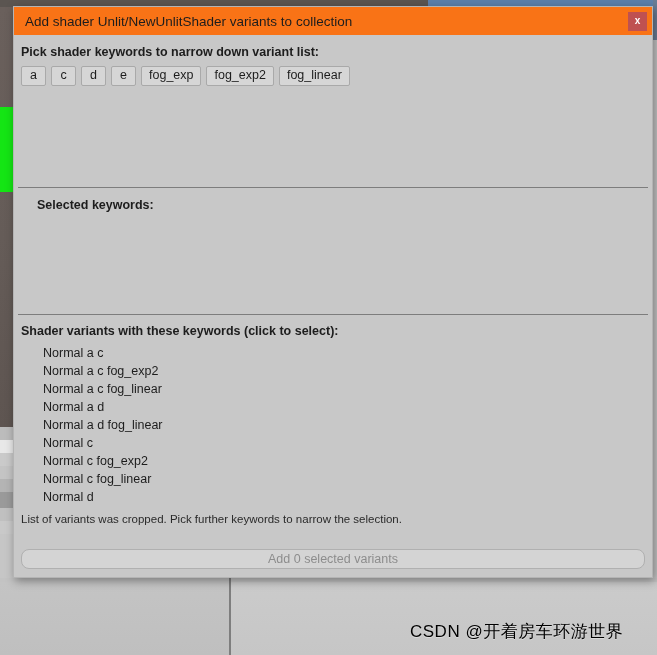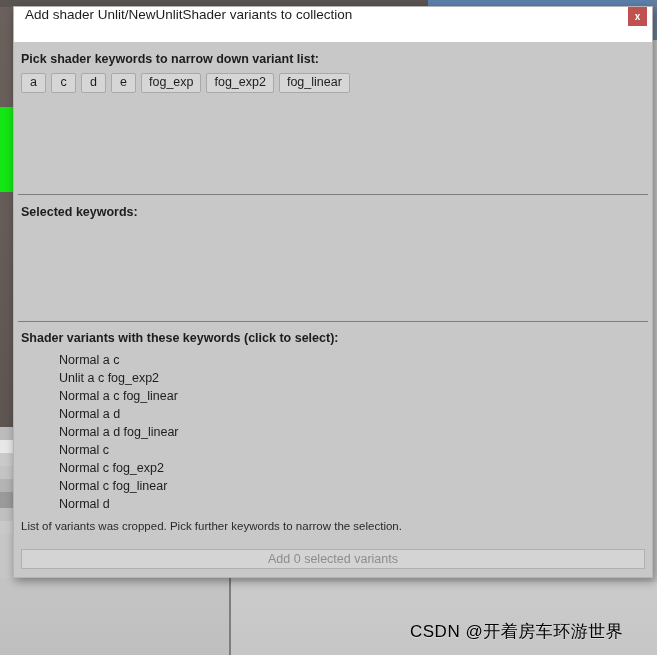--- a/index.html
+++ b/index.html
@@ -111,25 +111,25 @@
     background: #c8c8c8;
     box-shadow: 2px 3px 9px rgba(0,0,0,0.38);
     display: flex;
     flex-direction: column;
     border: 1px solid #b4b4b4;
     box-sizing: border-box;
   }
 
   .titlebar {
     height: 28px;
-    background: #ffffff;
-    display: flex;
-    align-items: flex-start;
+    background: #f97316;
+    display: flex;
+    align-items: center;
     justify-content: space-between;
-    padding: 0 0 7px 11px;
+    padding: 0 0 0 11px;
     flex: 0 0 auto;
     position: relative;
   }
   .title-text {
     font-size: 13.5px;
     color: #1d1d1d;
     white-space: nowrap;
     overflow: hidden;
   }
   .close-btn {
@@ -195,21 +195,21 @@
   .divider {
     height: 1px;
     background: #7d7d7d;
     margin: 0 4px;
     flex: 0 0 auto;
   }
 
   
   .selected-section {
     height: 126px;
-    padding: 11px 0 0 0;
+    padding: 11px 0 0 16px;
     box-sizing: border-box;
   }
   .selected-chip-row {
     display: flex;
     gap: 5px;
     padding: 7px 0 0 7px;
     flex-wrap: wrap;
   }
 
   
@@ -228,40 +228,39 @@
     overflow: hidden;
   }
   .variant-item {
     font-size: 12.5px;
     color: #1d1d1d;
     padding: 0 0 0 29px;
     line-height: 18px;
     height: 18px;
     cursor: pointer;
     white-space: nowrap;
-    margin-left: 16px;
   }
 
   .crop-note {
     font-size: 11.5px;
     color: #2a2a2a;
     padding: 6px 0 0 7px;
     line-height: 14px;
   }
 
   .footer {
     flex: 0 0 auto;
     padding: 7px 7px 8px 7px;
   }
   .add-button {
     width: 100%;
     height: 20px;
     background: #d4d4d4;
     border: 1px solid #b0b0b0;
-    border-radius: 0;
+    border-radius: 8px;
     color: #8d8d8d;
     font-size: 12.5px;
     font-family: "Liberation Sans", sans-serif;
     display: flex;
     align-items: center;
     justify-content: center;
     cursor: default;
     box-sizing: border-box;
   }
 </style>
@@ -322,21 +321,21 @@
         <div class="section-label">Selected keywords:</div>
         <div class="selected-chip-row" id="selected-chips"></div>
       </div>
 
       <div class="divider"></div>
 
       <div class="variants-section">
         <div class="section-label">Shader variants with these keywords (click to select):</div>
         <div class="variant-list" id="variant-list">
             <div class="variant-item">Normal a c</div>
-            <div class="variant-item">Unlit a c fog_exp2</div>
+            <div class="variant-item">Normal a c fog_exp2</div>
             <div class="variant-item">Normal a c fog_linear</div>
             <div class="variant-item">Normal a d</div>
             <div class="variant-item">Normal a d fog_linear</div>
             <div class="variant-item">Normal c</div>
             <div class="variant-item">Normal c fog_exp2</div>
             <div class="variant-item">Normal c fog_linear</div>
             <div class="variant-item">Normal d</div>
           </div>
         <div class="crop-note">List of variants was cropped. Pick further keywords to narrow the selection.</div>
       </div>

